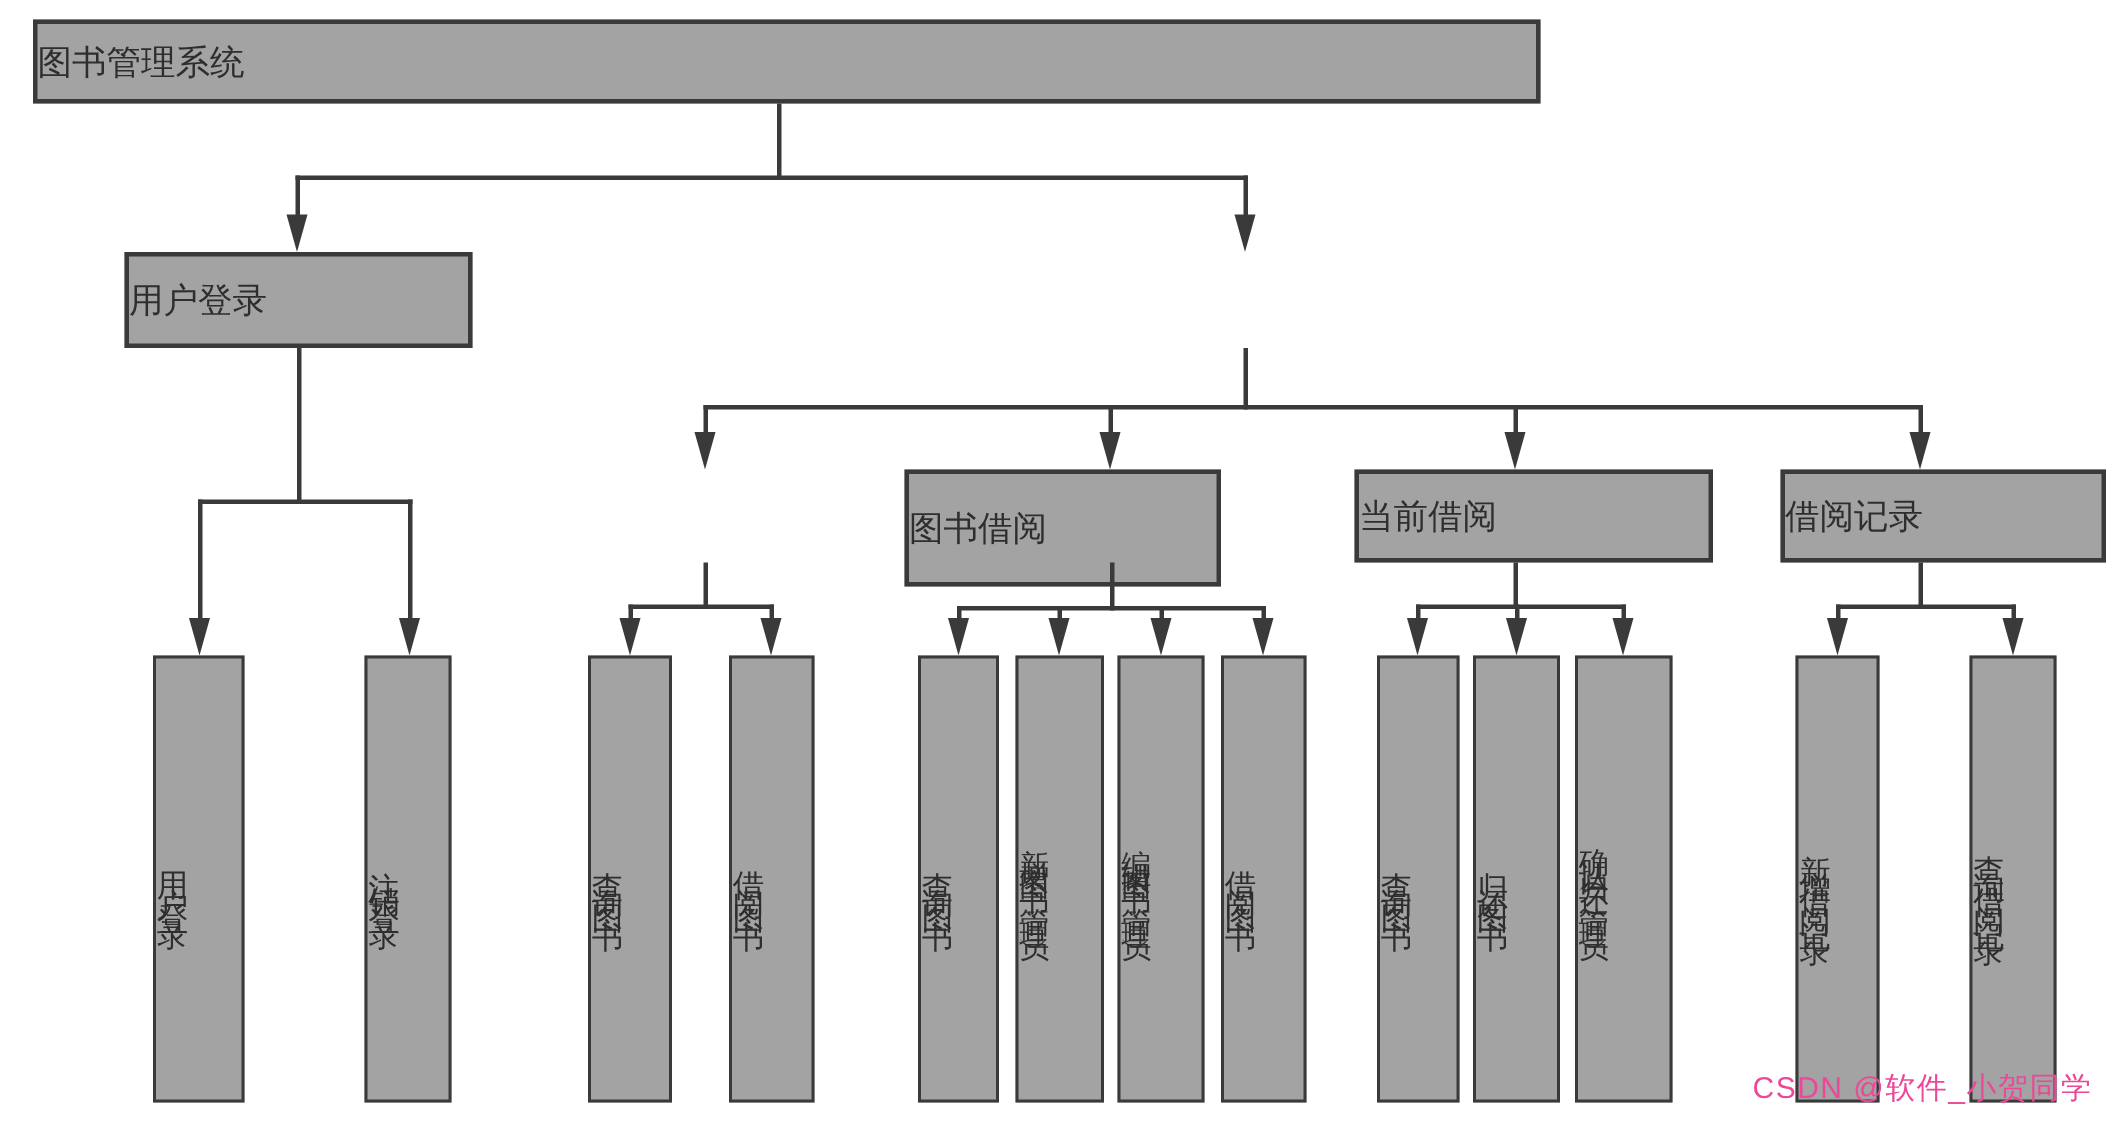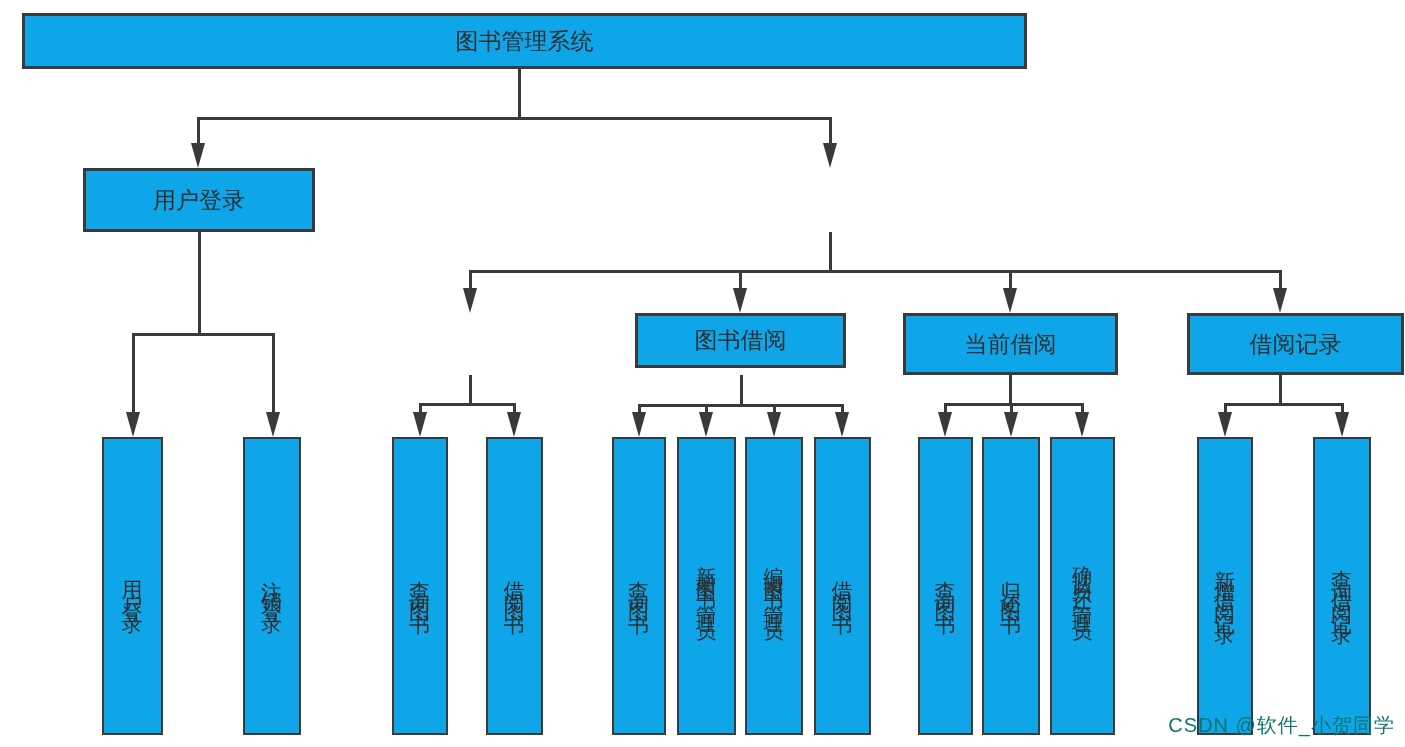--- a/index.html
+++ b/index.html
@@ -1,40 +1,40 @@
 <!DOCTYPE html>
 <html><head>
 <meta charset="utf-8">
 <style>
   html,body { margin:0; padding:0; background:#fff; }
   #canvas {
     position:relative; width:1405px; height:747px; background:#ffffff;
     font-family:"Liberation Sans", sans-serif; color:#2e2e2e; overflow:hidden;
   }
   .box {
-    position:absolute; box-sizing:border-box; background:#0ea5e9;
-    border:3px solid #3a3a3a; display:flex; align-items:center; justify-content:center;
+    position:absolute; box-sizing:border-box; background:#a3a3a3;
+    border:3px solid #3a3a3a; display:flex; align-items:center; 
     font-size:23px; color:#2e2e2e;
   }
   .leaf { border-width:2.5px; }
   .leaf .vtext {
     writing-mode:vertical-rl; text-orientation:mixed;
     font-size:21px; letter-spacing:11px; line-height:1;
   }
   .leaf.long .vtext { font-size:20px; letter-spacing:8px; }
   .vline { position:absolute; width:3px; background:#3a3a3a; }
   .hline { position:absolute; height:3px; background:#3a3a3a; }
   .arrow {
     position:absolute; width:0; height:0;
     border-left:7px solid transparent; border-right:7px solid transparent;
     border-top:25px solid #3a3a3a;
   }
   .watermark {
     position:absolute; top:712px; right:10px;
-    font-size:20px; color:#0f766e; letter-spacing:1px;
+    font-size:20px; color:#ec4899; letter-spacing:1px;
   }
 </style>
 </head>
 <body>
 
 <div id="canvas">
 
   <div class="box" style="left:22px; top:13px; width:1005px; height:56px;">
     <span>图书管理系统</span>
   </div>
@@ -61,24 +61,24 @@
   <div class="hline" style="left:468.5px; top:270px; width:813px;"></div>
   <div class="vline" style="left:468.5px; top:270px; height:21px;"></div>
   <div class="arrow" style="left:463px; top:288px;"></div>
   <div class="vline" style="left:738.5px; top:270px; height:21px;"></div>
   <div class="arrow" style="left:733px; top:288px;"></div>
   <div class="vline" style="left:1008.5px; top:270px; height:21px;"></div>
   <div class="arrow" style="left:1003px; top:288px;"></div>
   <div class="vline" style="left:1278.5px; top:270px; height:21px;"></div>
   <div class="arrow" style="left:1273px; top:288px;"></div>
 
-  <div class="box" style="left:635px; top:313px; width:211px; height:55px;">
+  <div class="box" style="left:603px; top:313px; width:211px; height:78px;">
     <span>图书借阅</span>
   </div>
-  <div class="box" style="left:903px; top:313px; width:215px; height:62px;">
+  <div class="box" style="left:903px; top:313px; width:239px; height:62px;">
     <span>当前借阅</span>
   </div>
   <div class="box" style="left:1172px; top:313px; width:217px; height:62px;margin-left:15px;">
     <span>借阅记录</span>
   </div>
 
   <div class="vline" style="left:468.5px; top:375px; height:31px;"></div>
   <div class="hline" style="left:418.5px; top:403px; width:97px;"></div>
   <div class="vline" style="left:418.5px; top:403px; height:11px;"></div>
   <div class="arrow" style="left:413px; top:412px;"></div>

